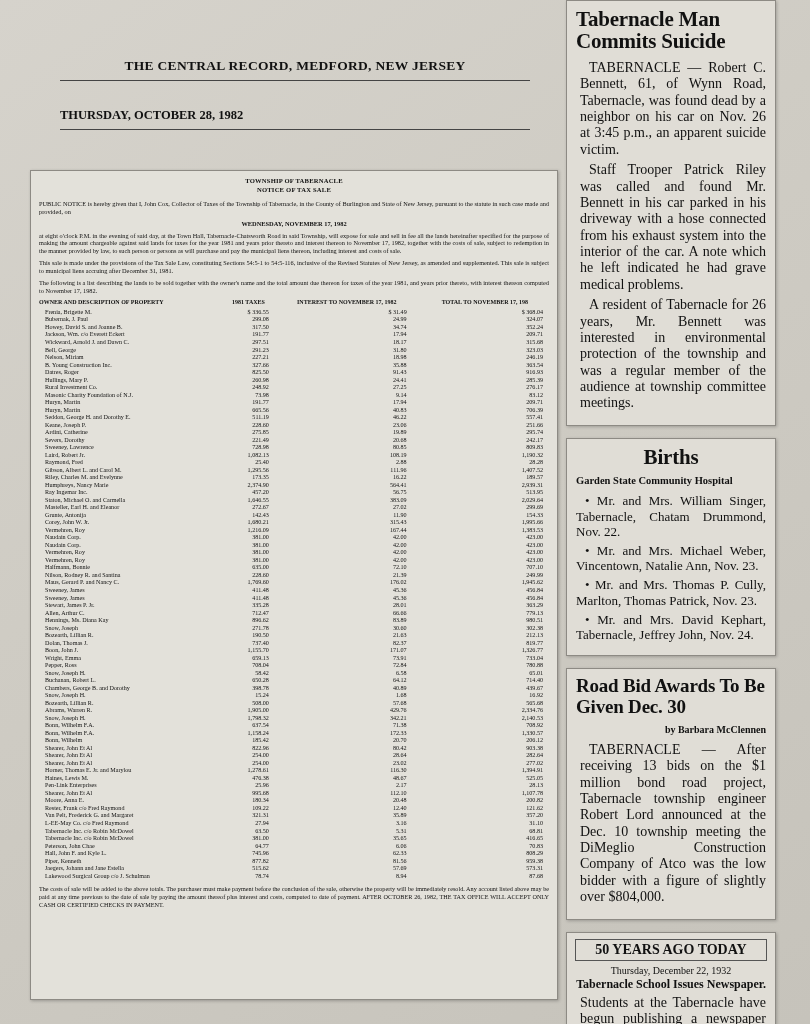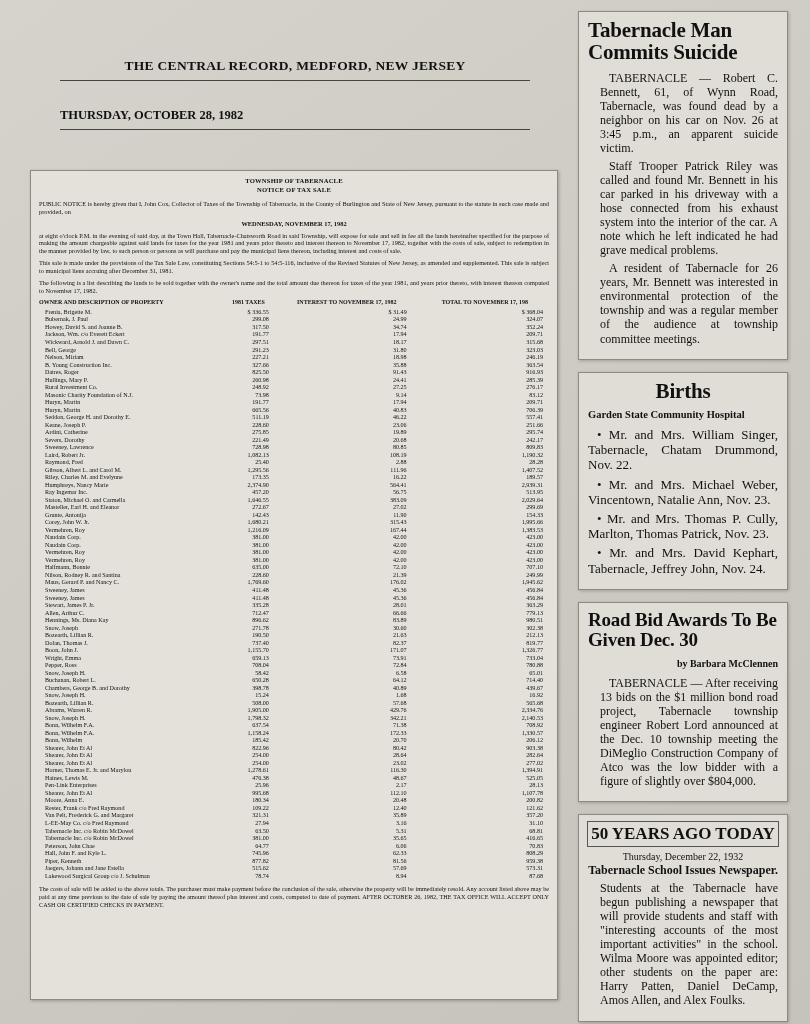--- a/index.html
+++ b/index.html
@@ -71,22 +71,22 @@
   .tbl td.name{text-align:left;padding-left:6px;}
   .tbl td.num{text-align:right;padding-right:4px;}
   .tbl td.num2{text-align:right;padding-right:14px;}
   .tbl td.num3{text-align:right;padding-right:6px;}
   .foot{
     margin-top:5px;font-size:6.2px;text-align:justify;line-height:1.25;
   }
 
   
   .right-col{
-    position:absolute;left:568px;top:0;width:230px;height:736px;
-    padding:11px 10px;box-sizing:border-box;
+    position:absolute;left:556px;top:0;width:230px;height:736px;
+    padding:0 10px;box-sizing:border-box;
   }
   .art{
     background:#e0ddd6;
     border:1px solid #8d8a84;
     box-shadow:1px 1px 3px rgba(0,0,0,.22);
     padding:7px 9px 9px 9px;
     box-sizing:border-box;
     margin-bottom:12px;
   }
   .hl{
@@ -98,34 +98,34 @@
   .hl.small{font-size:19px;}
   .hl.center{text-align:center;}
   .byline{
     text-align:right;font-weight:bold;font-size:10px;margin:2px 0 7px 0;
   }
   .sub{
     text-align:left;font-weight:bold;font-size:10.5px;line-height:1.15;
     margin:0 0 6px 0;
   }
   .body-txt p{
-    margin:0 0 4px 12px;
-    font-size:12px;line-height:1.17;
+    margin:0 0 4px 4px;
+    font-size:14px;line-height:1.17;
     text-align:justify;
     text-indent:9px;
     hyphens:auto;
   }
   .body-txt p.noind{text-indent:0;}
   .bullets p{
     margin:0 0 4px 0;font-size:13px;line-height:1.17;text-align:justify;
     text-indent:9px;
   }
   .ago-hdr{
     border:1px solid #555;
-    text-align:center;font-weight:bold;font-size:17px;
+    text-align:center;font-weight:bold;font-size:14px;
     padding:2px 0;margin:-1px -1px 4px -1px;
   }
   .ago-date{
     text-align:center;font-size:10px;margin-bottom:2px;
   }
   .ago-title{
     text-align:right;font-weight:bold;font-size:12px;line-height:1.12;
     margin-bottom:4px;
   }
 </style>

